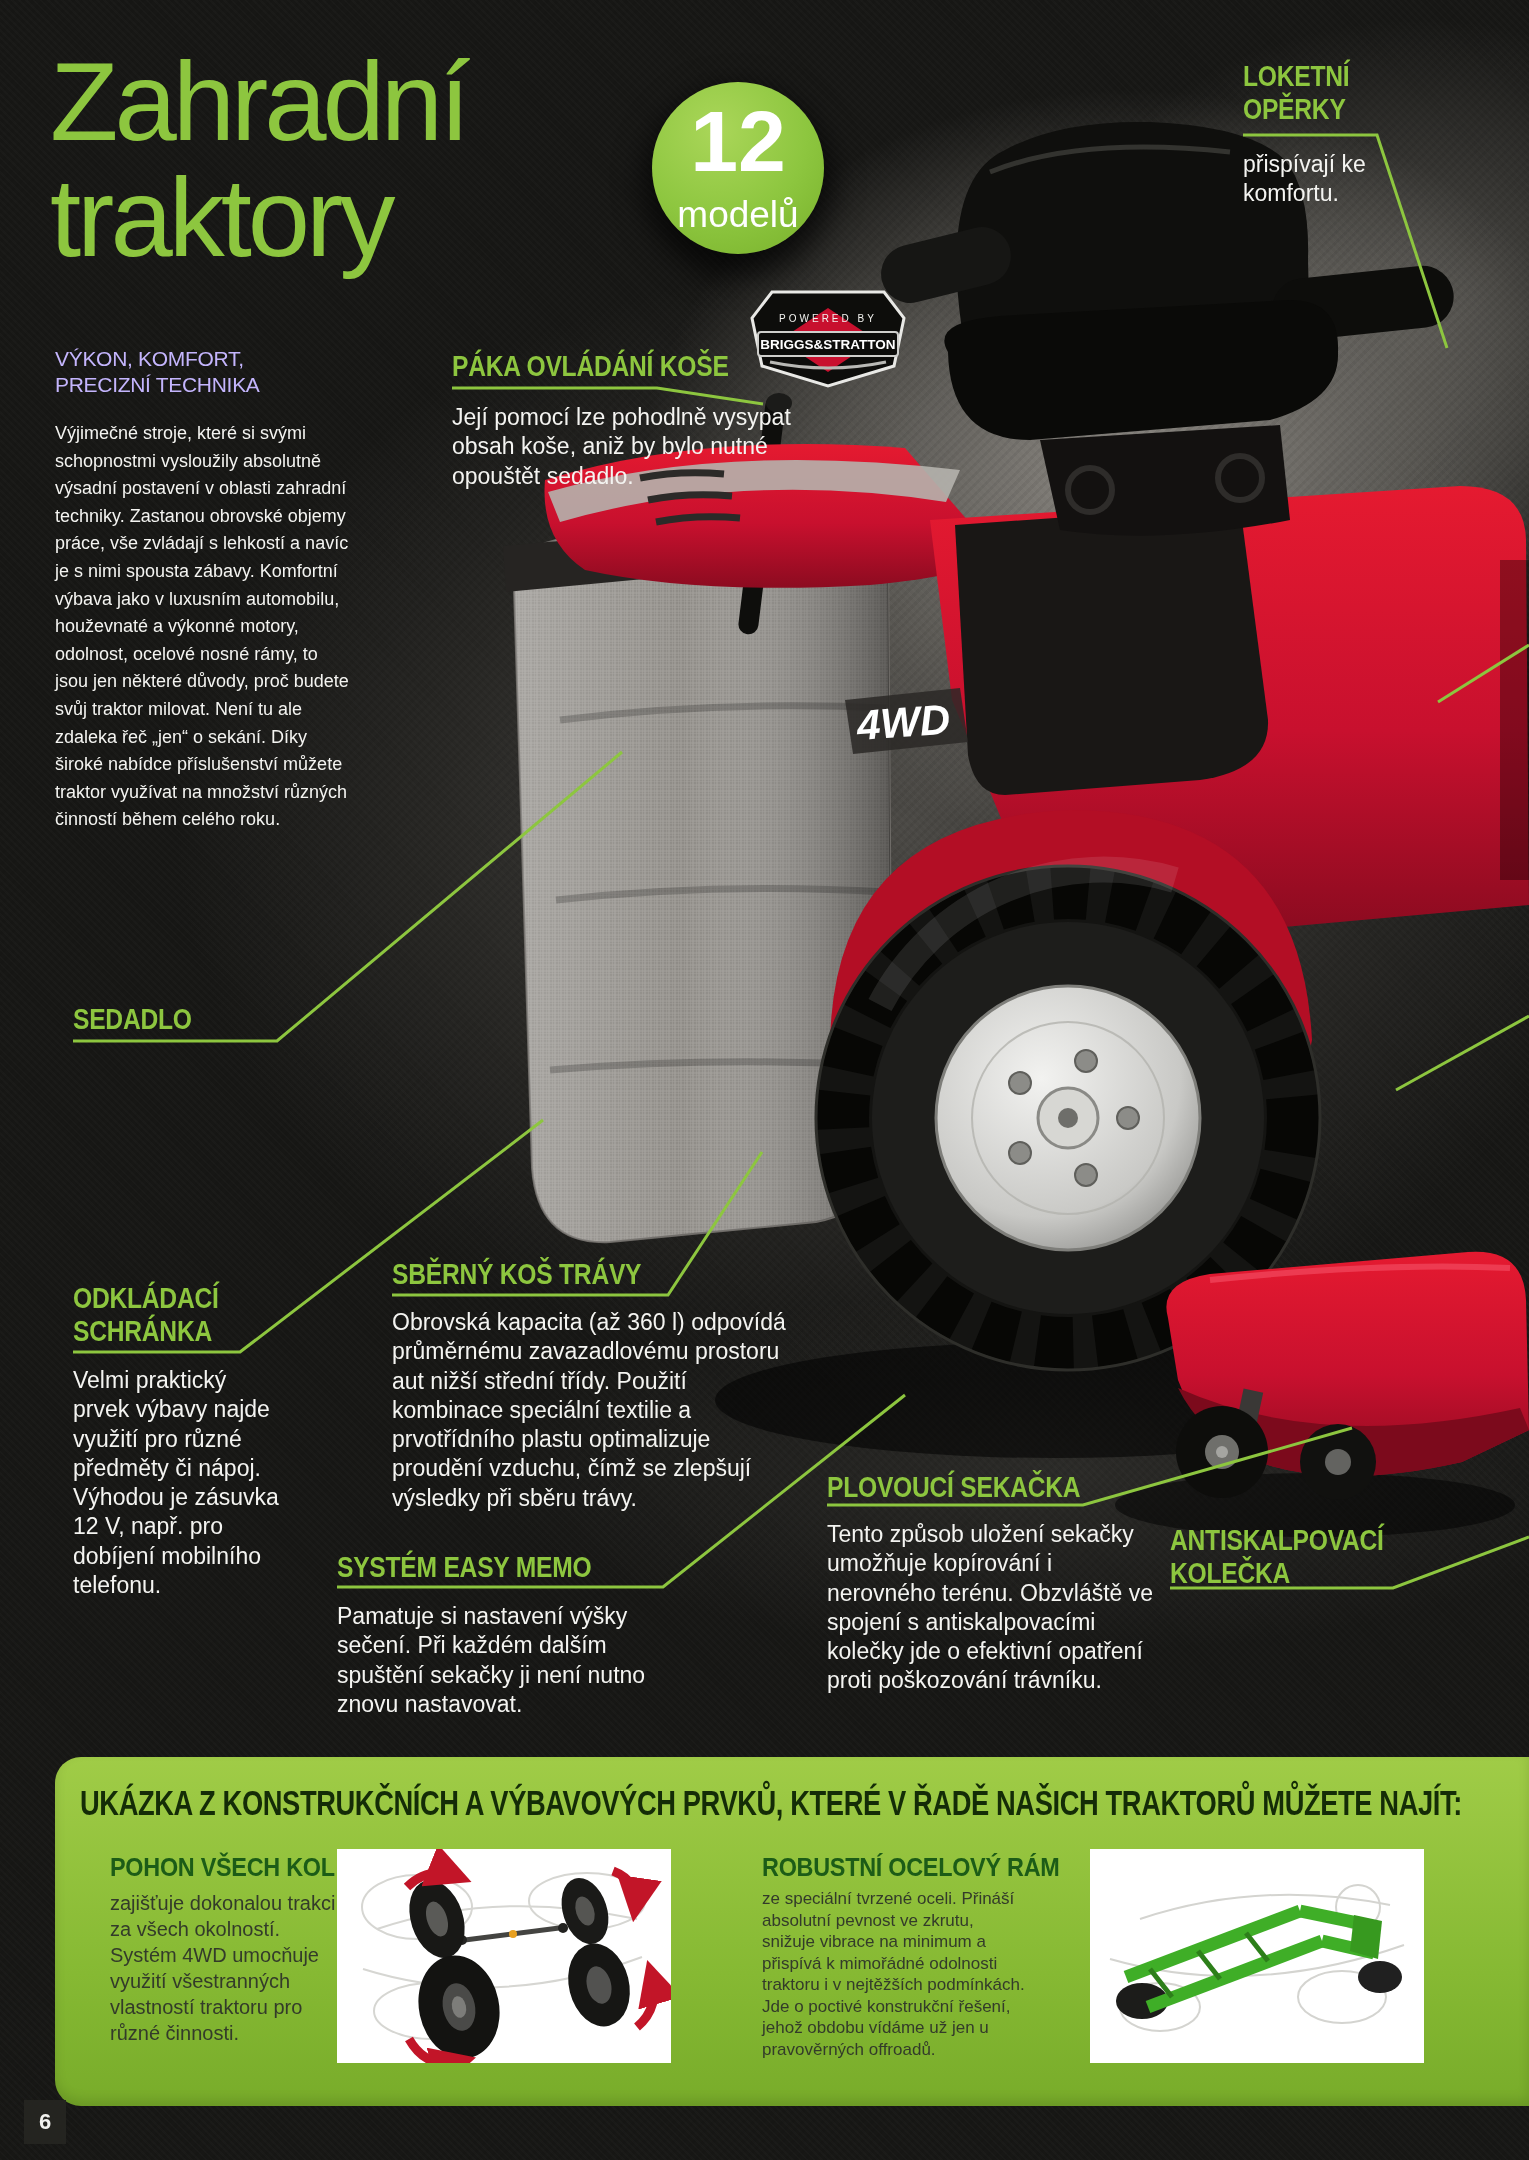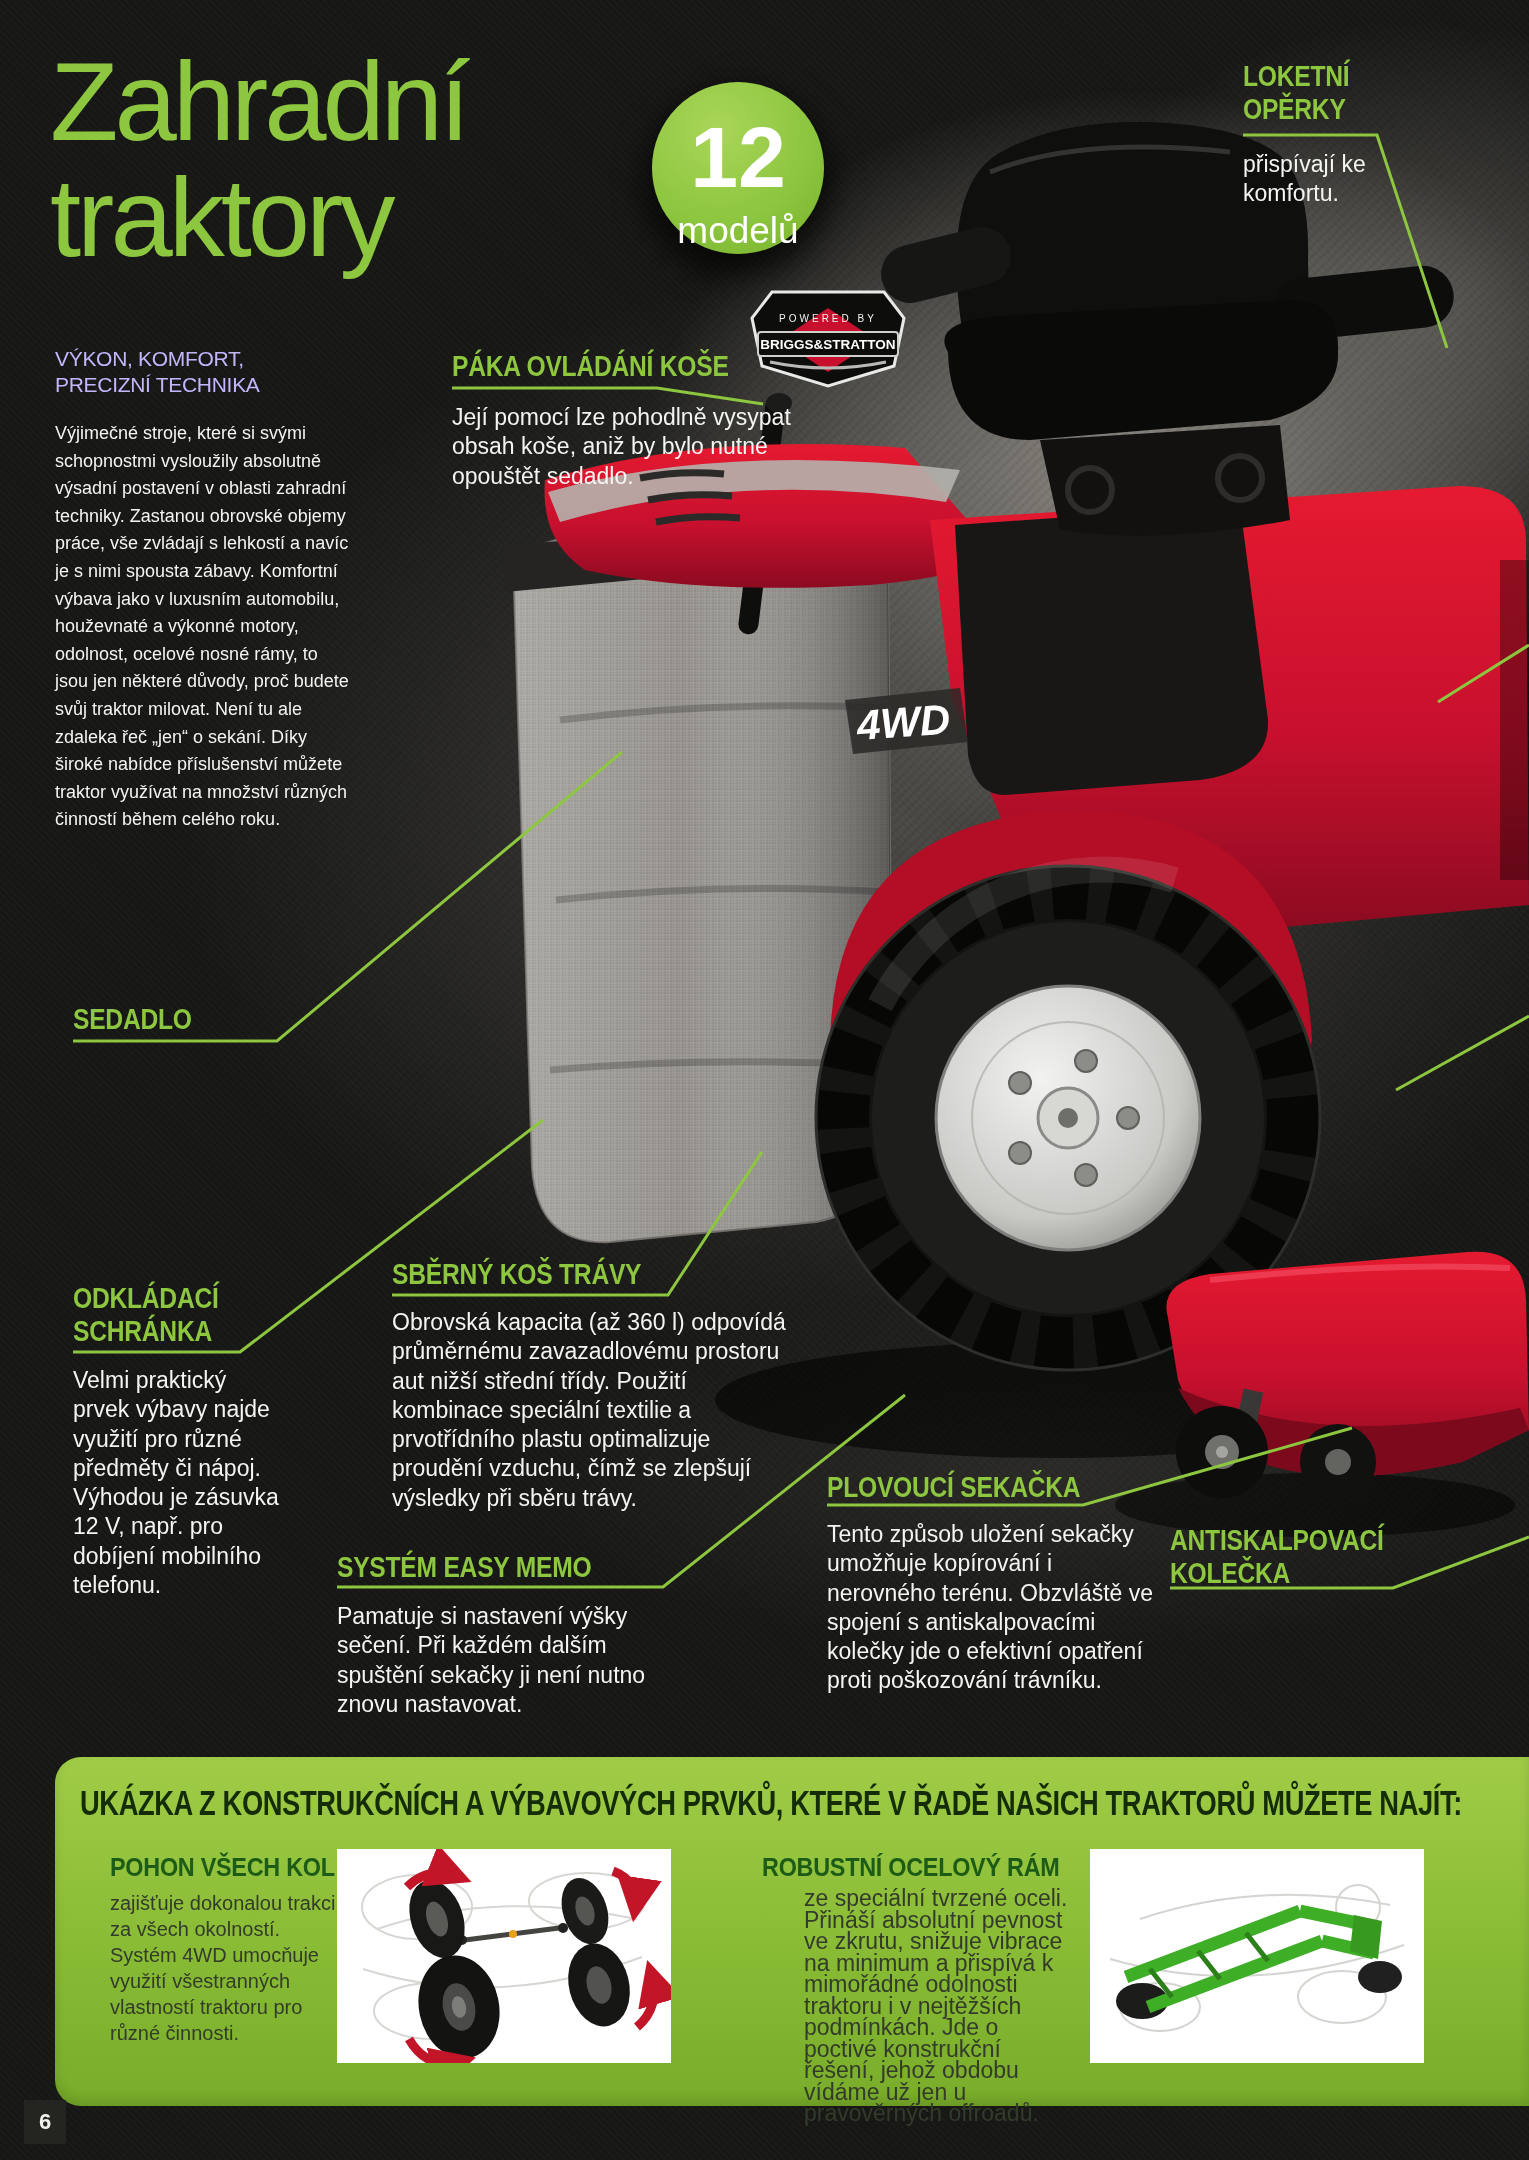--- a/index.html
+++ b/index.html
@@ -15,21 +15,21 @@
     repeating-linear-gradient(45deg, rgba(255,255,255,.016) 0 2px, transparent 2px 5px),
     repeating-linear-gradient(-45deg, rgba(0,0,0,.06) 0 3px, transparent 3px 7px);}
   svg.layer{position:absolute;left:0;top:0;}
   
   .page-title{position:absolute;left:50px;top:44px;color:#8dc63f;font-weight:400;
     font-size:112px;line-height:1.04;letter-spacing:-4px;}
   
   .badge{position:absolute;left:652px;top:82px;width:172px;height:172px;border-radius:50%;
     background:radial-gradient(circle at 38% 28%, #aad659, #8dc63f 55%, #77b02a);
     box-shadow:0 14px 30px 8px rgba(0,0,0,.65);color:#fff;text-align:center;}
-  .badge .num{font-size:86px;font-weight:700;line-height:1;margin-top:32px;text-align:center;}
+  .badge .num{font-size:86px;font-weight:700;line-height:1;margin-top:16px;text-align:center;}
   .badge .lbl{font-size:37px;line-height:1;margin-top:12px;}
   
   .intro-h{position:absolute;left:55px;top:346px;color:#c4b5fd;font-weight:400;
     font-size:21px;line-height:1.22;letter-spacing:-.3px;}
   .intro-b{position:absolute;left:55px;top:420px;width:300px;color:#f4f4f1;
     font-size:18px;line-height:27.6px;}
   
   .co-title{position:absolute;color:#8dc63f;font-weight:700;font-size:29px;line-height:1.14;
     letter-spacing:-.3px;transform:scaleX(.85);transform-origin:left top;}
   .co-body{position:absolute;color:#f4f4f1;font-size:23px;line-height:29.3px;}
@@ -212,21 +212,21 @@
   <div class="co-body" style="left:337px;top:1602px;width:352px">Pamatuje si nastavení výšky sečení. Při každém dalším spuštění sekačky ji není nutno znovu nastavovat.</div>
   <div class="co-body" style="left:827px;top:1520px;width:328px">Tento způsob uložení sekačky umožňuje kopírování i nerovného terénu. Obzvláště ve spojení s antiskalpovacími kolečky jde o efektivní opatření proti poškozování trávníku.</div>
 
   <div class="band"></div>
   <div class="band-h">UKÁZKA Z KONSTRUKČNÍCH A VÝBAVOVÝCH PRVKŮ, KTERÉ V ŘADĚ NAŠICH TRAKTORŮ MŮŽETE NAJÍT:</div>
 
   <div class="feat-title" style="left:110px;top:1852px">POHON VŠECH KOL</div>
   <div class="feat-body" style="left:110px;top:1890px;width:228px;font-size:20px;line-height:26px">zajišťuje dokonalou trakci za všech okolností. Systém 4WD umocňuje využití všestranných vlastností traktoru pro různé činnosti.</div>
 
   <div class="feat-title" style="left:762px;top:1852px">ROBUSTNÍ OCELOVÝ RÁM</div>
-  <div class="feat-body" style="left:804px;top:1888px;width:264px;font-size:23px;line-height:21.5px">ze speciální tvrzené oceli. Přináší absolutní pevnost ve zkrutu, snižuje vibrace na minimum a přispívá k mimořádné odolnosti traktoru i v nejtěžších podmínkách. Jde o poctivé konstrukční řešení, jehož obdobu vídáme už jen u pravověrných offroadů.</div>
+  <div class="feat-body" style="left:762px;top:1888px;width:264px;font-size:17px;line-height:21.5px">ze speciální tvrzené oceli. Přináší absolutní pevnost ve zkrutu, snižuje vibrace na minimum a přispívá k mimořádné odolnosti traktoru i v nejtěžších podmínkách. Jde o poctivé konstrukční řešení, jehož obdobu vídáme už jen u pravověrných offroadů.</div>
 
   <svg class="imgbox" style="left:337px;top:1849px" viewBox="0 0 334 214">
     <defs>
       <marker id="arr" viewBox="0 0 10 10" refX="7" refY="5" markerWidth="5" markerHeight="5" orient="auto">
         <path d="M0,0 L10,5 L0,10 Z" fill="#c21528"></path>
       </marker>
     </defs>
     <rect width="334" height="214" fill="#ffffff"></rect>
     <g stroke="#d6d6d2" stroke-width="2" fill="none">
       <ellipse cx="80" cy="58" rx="55" ry="32"></ellipse>

